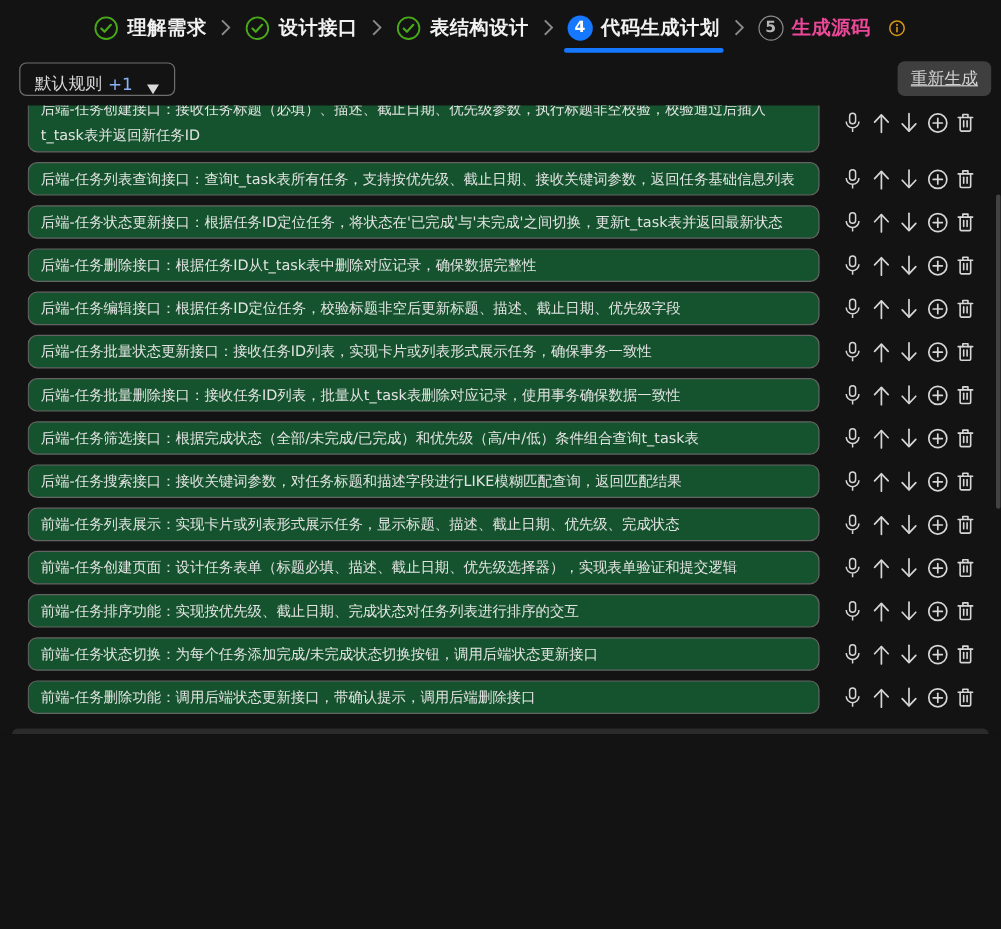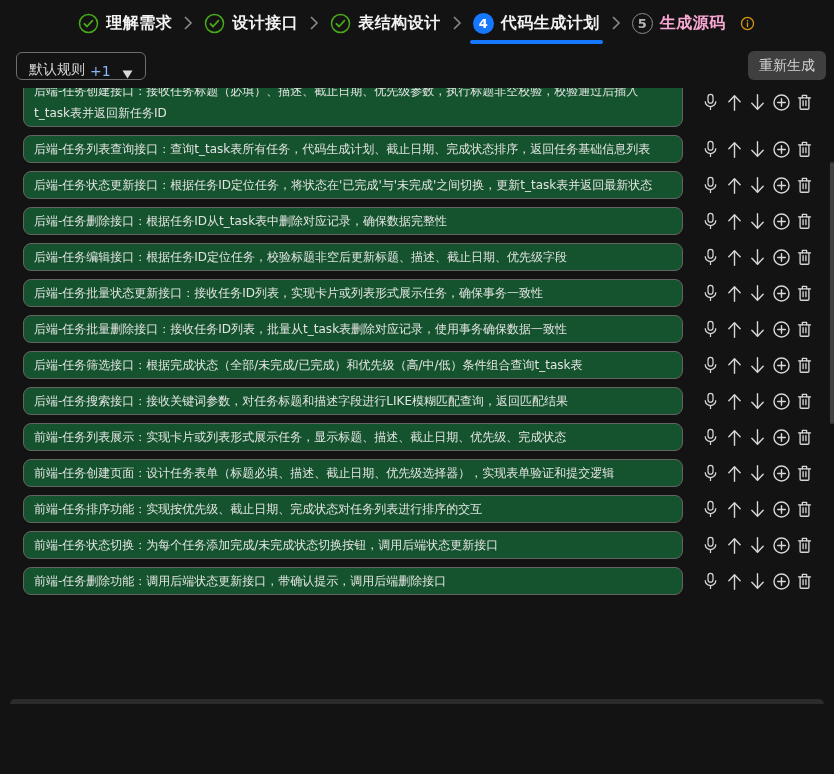--- a/index.html
+++ b/index.html
@@ -1,30 +1,30 @@
 <!DOCTYPE html>
 <html><head>
 <meta charset="utf-8">
 <style>
   * { box-sizing: border-box; margin: 0; padding: 0; }
   html, body { background: #131313; }
   body { font-family: "DejaVu Sans", "Liberation Sans", sans-serif; }
   .screen {
-    position: relative; width: 834px; height: 704px;
+    position: relative; width: 834px; height: 612px;
     background: #131313; overflow: hidden; color: #e3e3e3;
   }
 
   
   .stepper {
     position: absolute; top: 0; left: 0; right: 0; height: 46px;
     display: flex; align-items: center; justify-content: center;
   }
   .step { position: relative; display: flex; align-items: center; gap: 7px; cursor: pointer; }
   .step-label { font-size: 16px; font-weight: 700; color: #f2f2f2; letter-spacing: 0.5px; }
-  .step.pending .step-label { color: #f9a8d4; font-weight: 700; }
+  .step.pending .step-label { color: #ec4899; font-weight: 700; }
   .num-circle {
     width: 21px; height: 21px; border-radius: 50%;
     display: flex; align-items: center; justify-content: center;
     font-size: 13px; font-weight: 700; flex-shrink: 0;
   }
   .num-circle.active { background: #1677ff; color: #fff; }
   .num-circle.pending { border: 1.5px solid #8c8c8c; color: #b5b5b5; }
   .check-circle { width: 21px; height: 21px; flex-shrink: 0; display: flex; }
   .active-underline {
     position: absolute; left: -3px; right: -3px; bottom: -10px;
@@ -40,21 +40,21 @@
     display: flex; align-items: flex-end; gap: 5px;
     background: transparent; border: 1px solid #6e6e6e; border-radius: 6px;
     padding: 0 12px; cursor: pointer; color: #d9d9d9;
     font-family: inherit; font-size: 14px;
   }
   .rules-dropdown .badge { color: #8ab4f8; }
   .rules-dropdown .caret { display: flex; margin-left: 6px; }
   .regen-btn {
     position: absolute; right: 8px; top: 5px; height: 29px;
     background: #3f3f3f; color: #d2d2d2; border: none; border-radius: 6px;
-    padding: 0 11px; font-family: inherit; font-size: 14px; cursor: pointer;
+    padding: 0 11px; font-family: inherit; font-size: 14px; cursor: pointer; text-decoration: underline;
   }
 
   
   .task-list {
     position: absolute; top: 88px; bottom: 0; left: 23px; right: 20px;
     overflow: hidden;
   }
   .task-row { display: flex; align-items: center; margin-bottom: 8px; }
   .task-row:first-of-type { margin-top: -11px; }
   .task-card {
@@ -216,21 +216,21 @@
               <path d="M5.8 6.5V21a1.5 1.5 0 0 0 1.5 1.5h9.4a1.5 1.5 0 0 0 1.5-1.5V6.5"></path>
               <line x1="10" y1="10.5" x2="10" y2="17.5"></line>
               <line x1="14" y1="10.5" x2="14" y2="17.5"></line>
             </svg>
           </button>
         </div>
       </div>
 
       <div class="task-row">
         <div class="task-card">
-          <span class="task-text">后端-任务列表查询接口：查询t_task表所有任务，代码生成计划、截止日期、完成状态排序，返回任务基础信息列表</span>
+          <span class="task-text">后端-任务列表查询接口：查询t_task表所有任务，支持按优先级、截止日期、接收关键词参数，返回任务基础信息列表</span>
         </div>
         <div class="task-actions">
           <button class="icon-btn">
             <svg width="15" height="19" viewBox="0 0 24 30" fill="none" stroke="currentColor" stroke-width="2">
               <rect x="8" y="2" width="8" height="14" rx="4"></rect>
               <path d="M3.5 13a8.5 8.5 0 0 0 17 0"></path>
               <line x1="12" y1="22" x2="12" y2="27"></line>
             </svg>
           </button>
           <button class="icon-btn">

